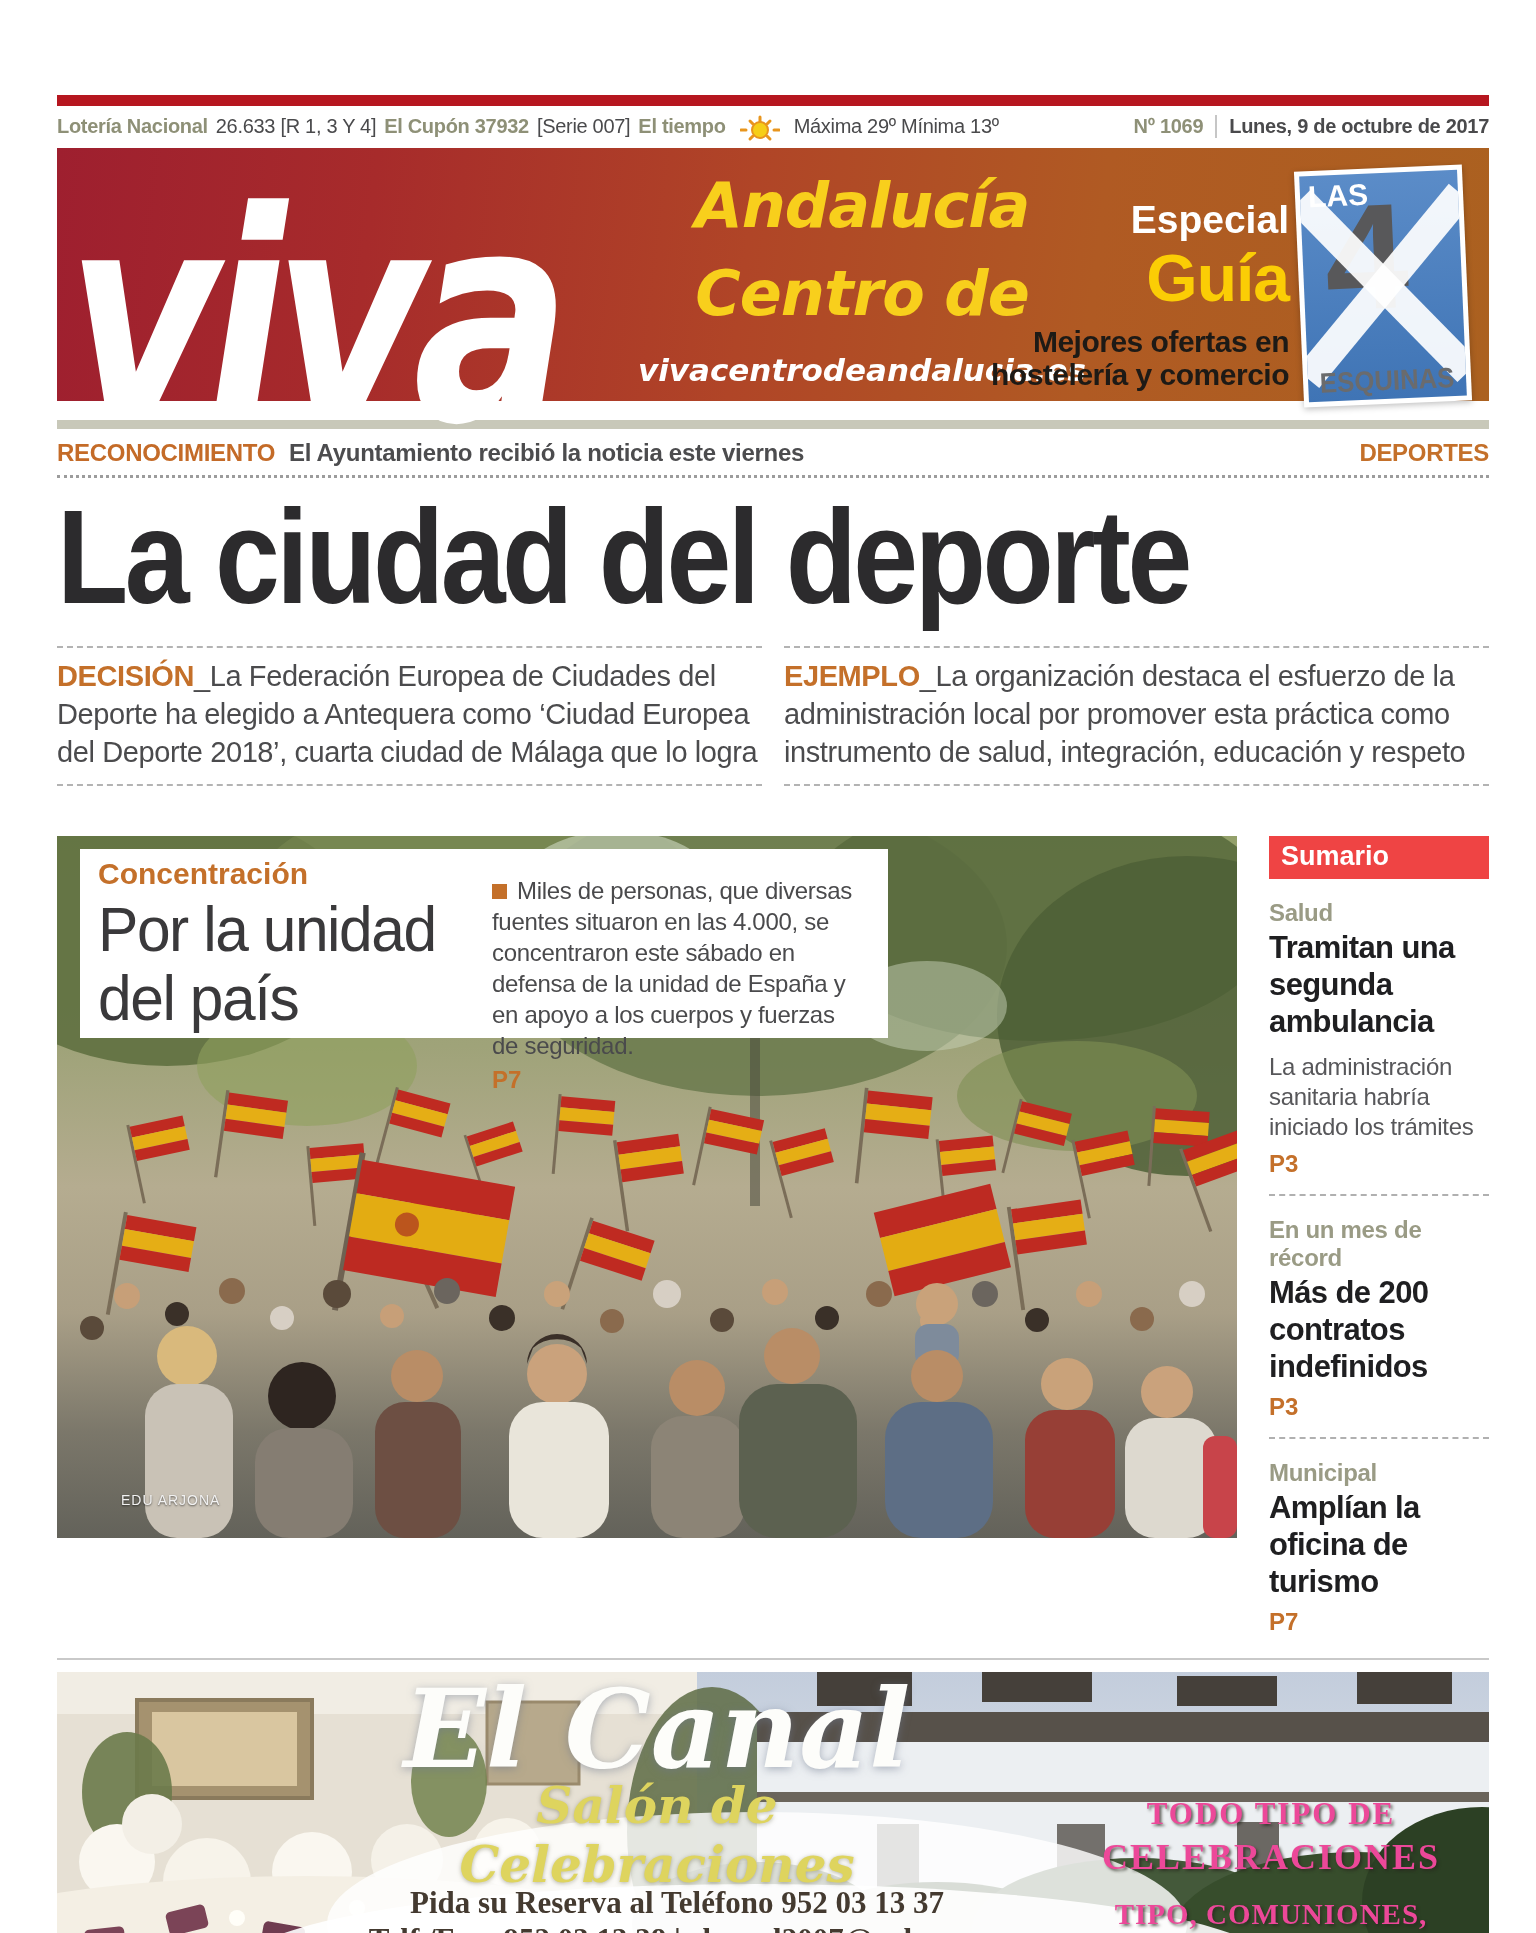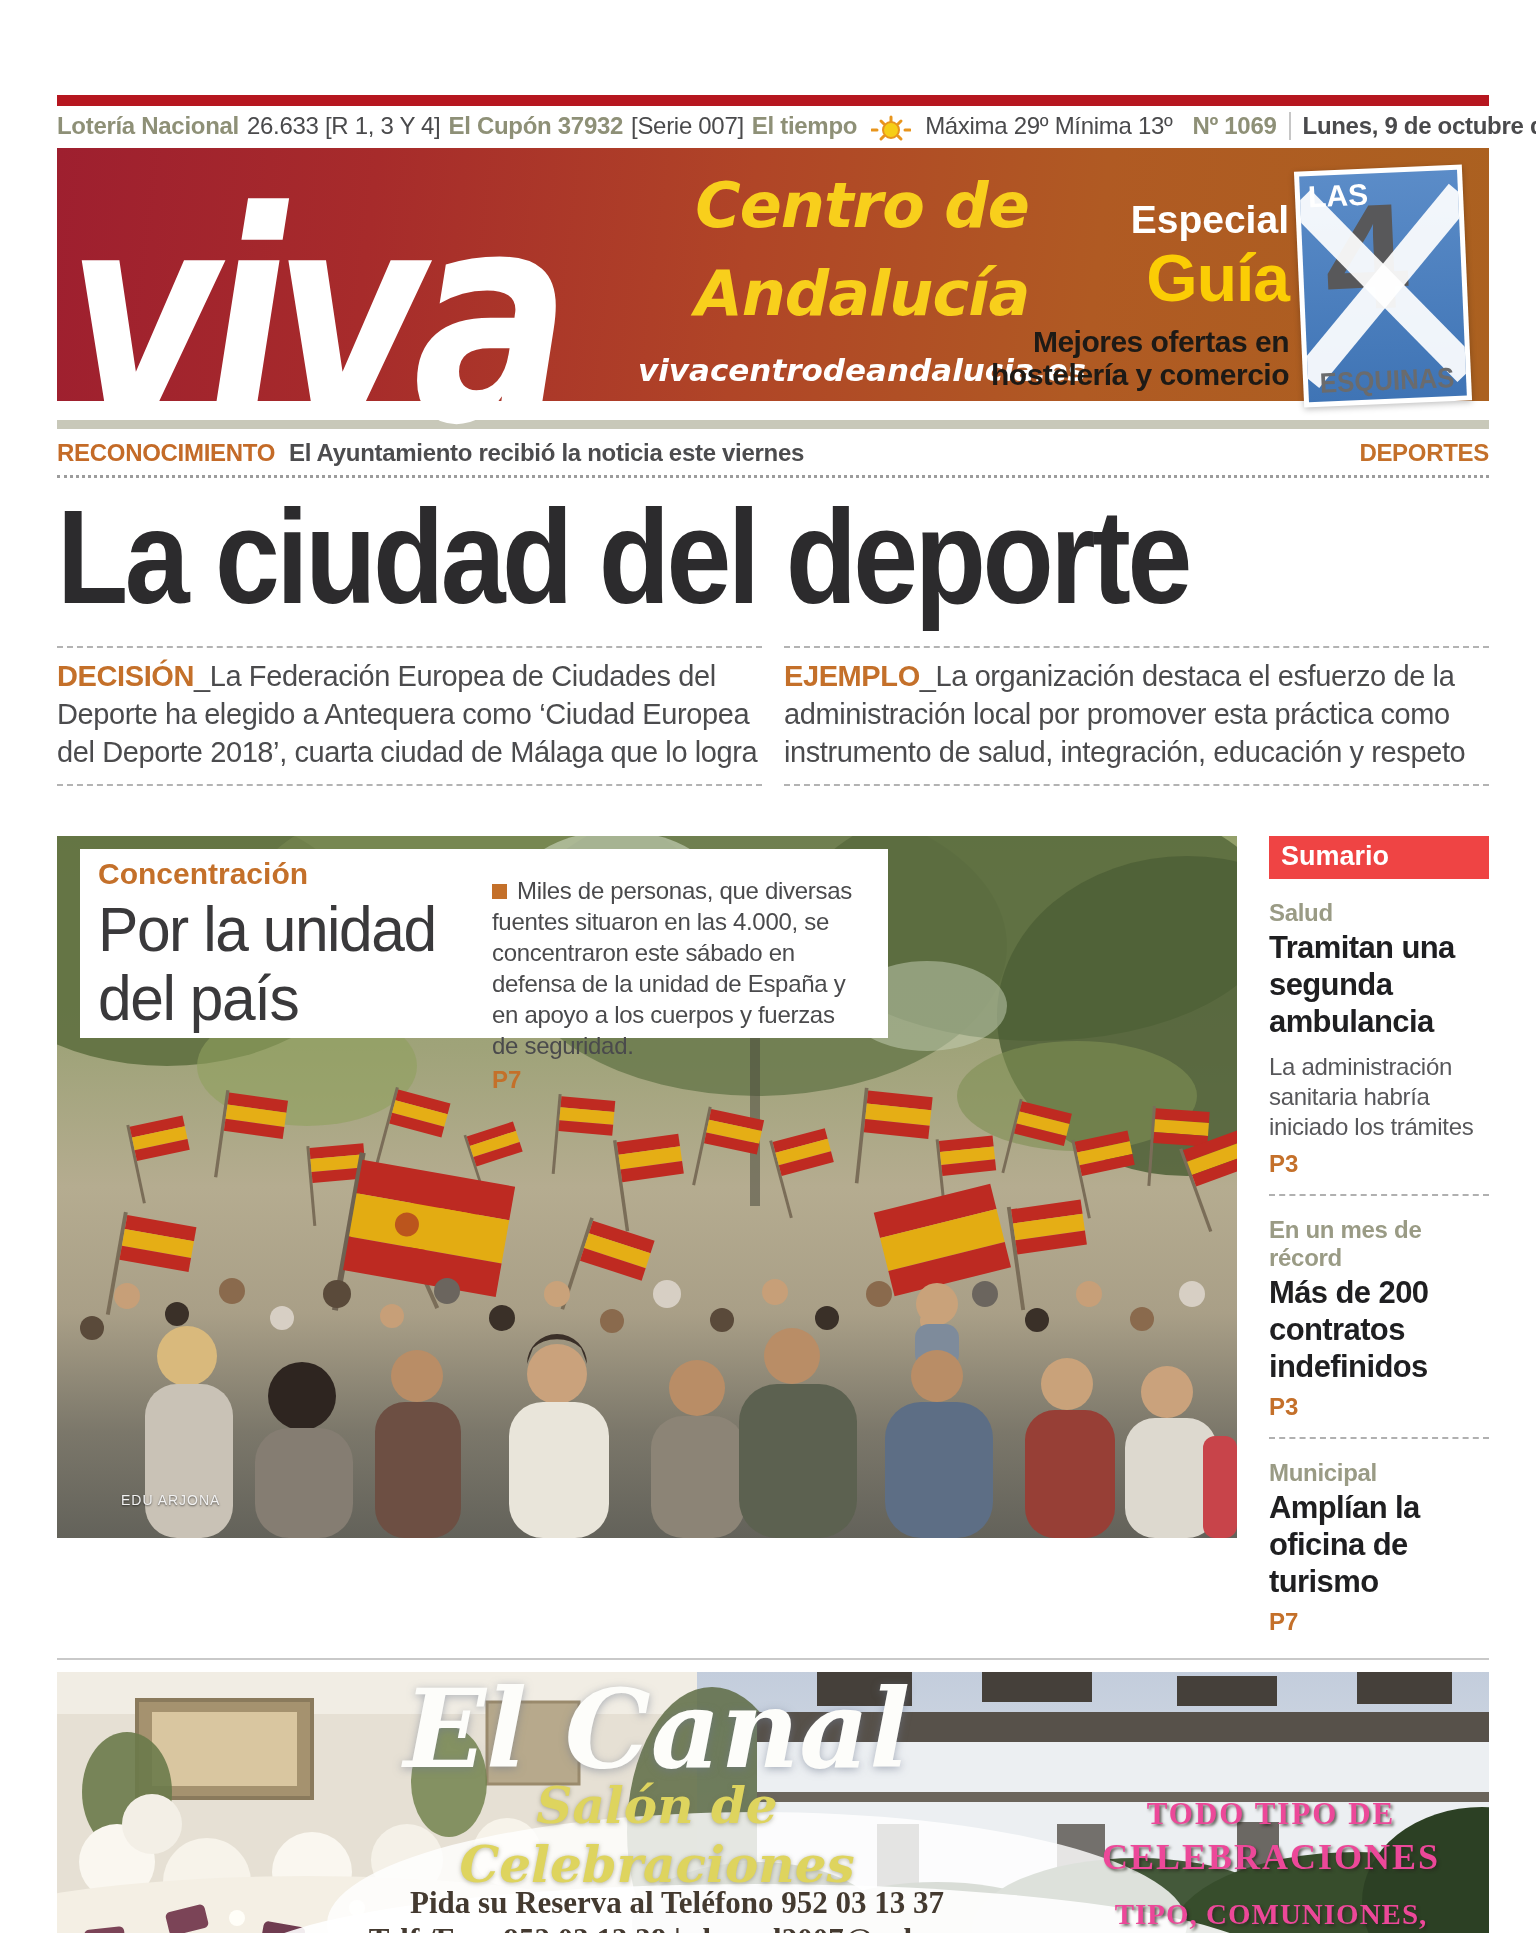--- a/index.html
+++ b/index.html
@@ -2,21 +2,21 @@
 <html><head>
 <meta charset="utf-8">
 <style>
   html,body{margin:0;padding:0;background:#e9e9e9;}
   .page{position:relative;width:1536px;height:1933px;background:#ffffff;overflow:hidden;
         font-family:"Liberation Sans",sans-serif;}
   .content{position:absolute;left:57px;top:95px;width:1432px;}
 
   
   .top-red-bar{height:11px;background:#b6161f;}
-  .infobar{display:flex;align-items:baseline;margin-top:5px;font-size:24px;font-weight:bold;
+  .infobar{display:flex;align-items:baseline;margin-top:5px;font-size:20px;font-weight:bold;
            letter-spacing:-0.3px;white-space:nowrap;}
   .infobar .olive{color:#8e9077;}
   .infobar .dark{color:#4a4a4c;font-weight:normal;}
   .infobar .darkb{color:#4a4a4c;font-weight:bold;}
   .info-left{display:flex;align-items:center;gap:8px;flex:1;}
   .info-right{display:flex;align-items:baseline;gap:0;padding-left:20px;}
   .sun-icon{display:inline-block;width:40px;height:30px;position:relative;top:4px;margin:0 6px;}
   .datepipe{border-left:2px solid #c6c6c6;margin-left:12px;padding-left:12px;}
 
   
@@ -145,22 +145,22 @@
       </div>
       <div class="info-right">
         <span class="olive">Nº 1069</span>
         <span class="darkb datepipe">Lunes, 9 de octubre de 2017</span>
       </div>
     </div>
 
     <div class="masthead">
       <div class="viva-logo">viva</div>
       <div class="edition">
+        <div class="ed-line">Andalucía</div>
         <div class="ed-line">Centro de</div>
-        <div class="ed-line">Andalucía</div>
         <div class="website">vivacentrodeandalucia.es</div>
       </div>
       <div class="promo">
         <div class="promo-kicker">Especial</div>
         <div class="promo-title">Guía</div>
         <div class="promo-line first">Mejores ofertas en</div>
         <div class="promo-line">hostelería y comercio</div>
       </div>
       <div class="las4-card">
         <div class="las4-blue">

